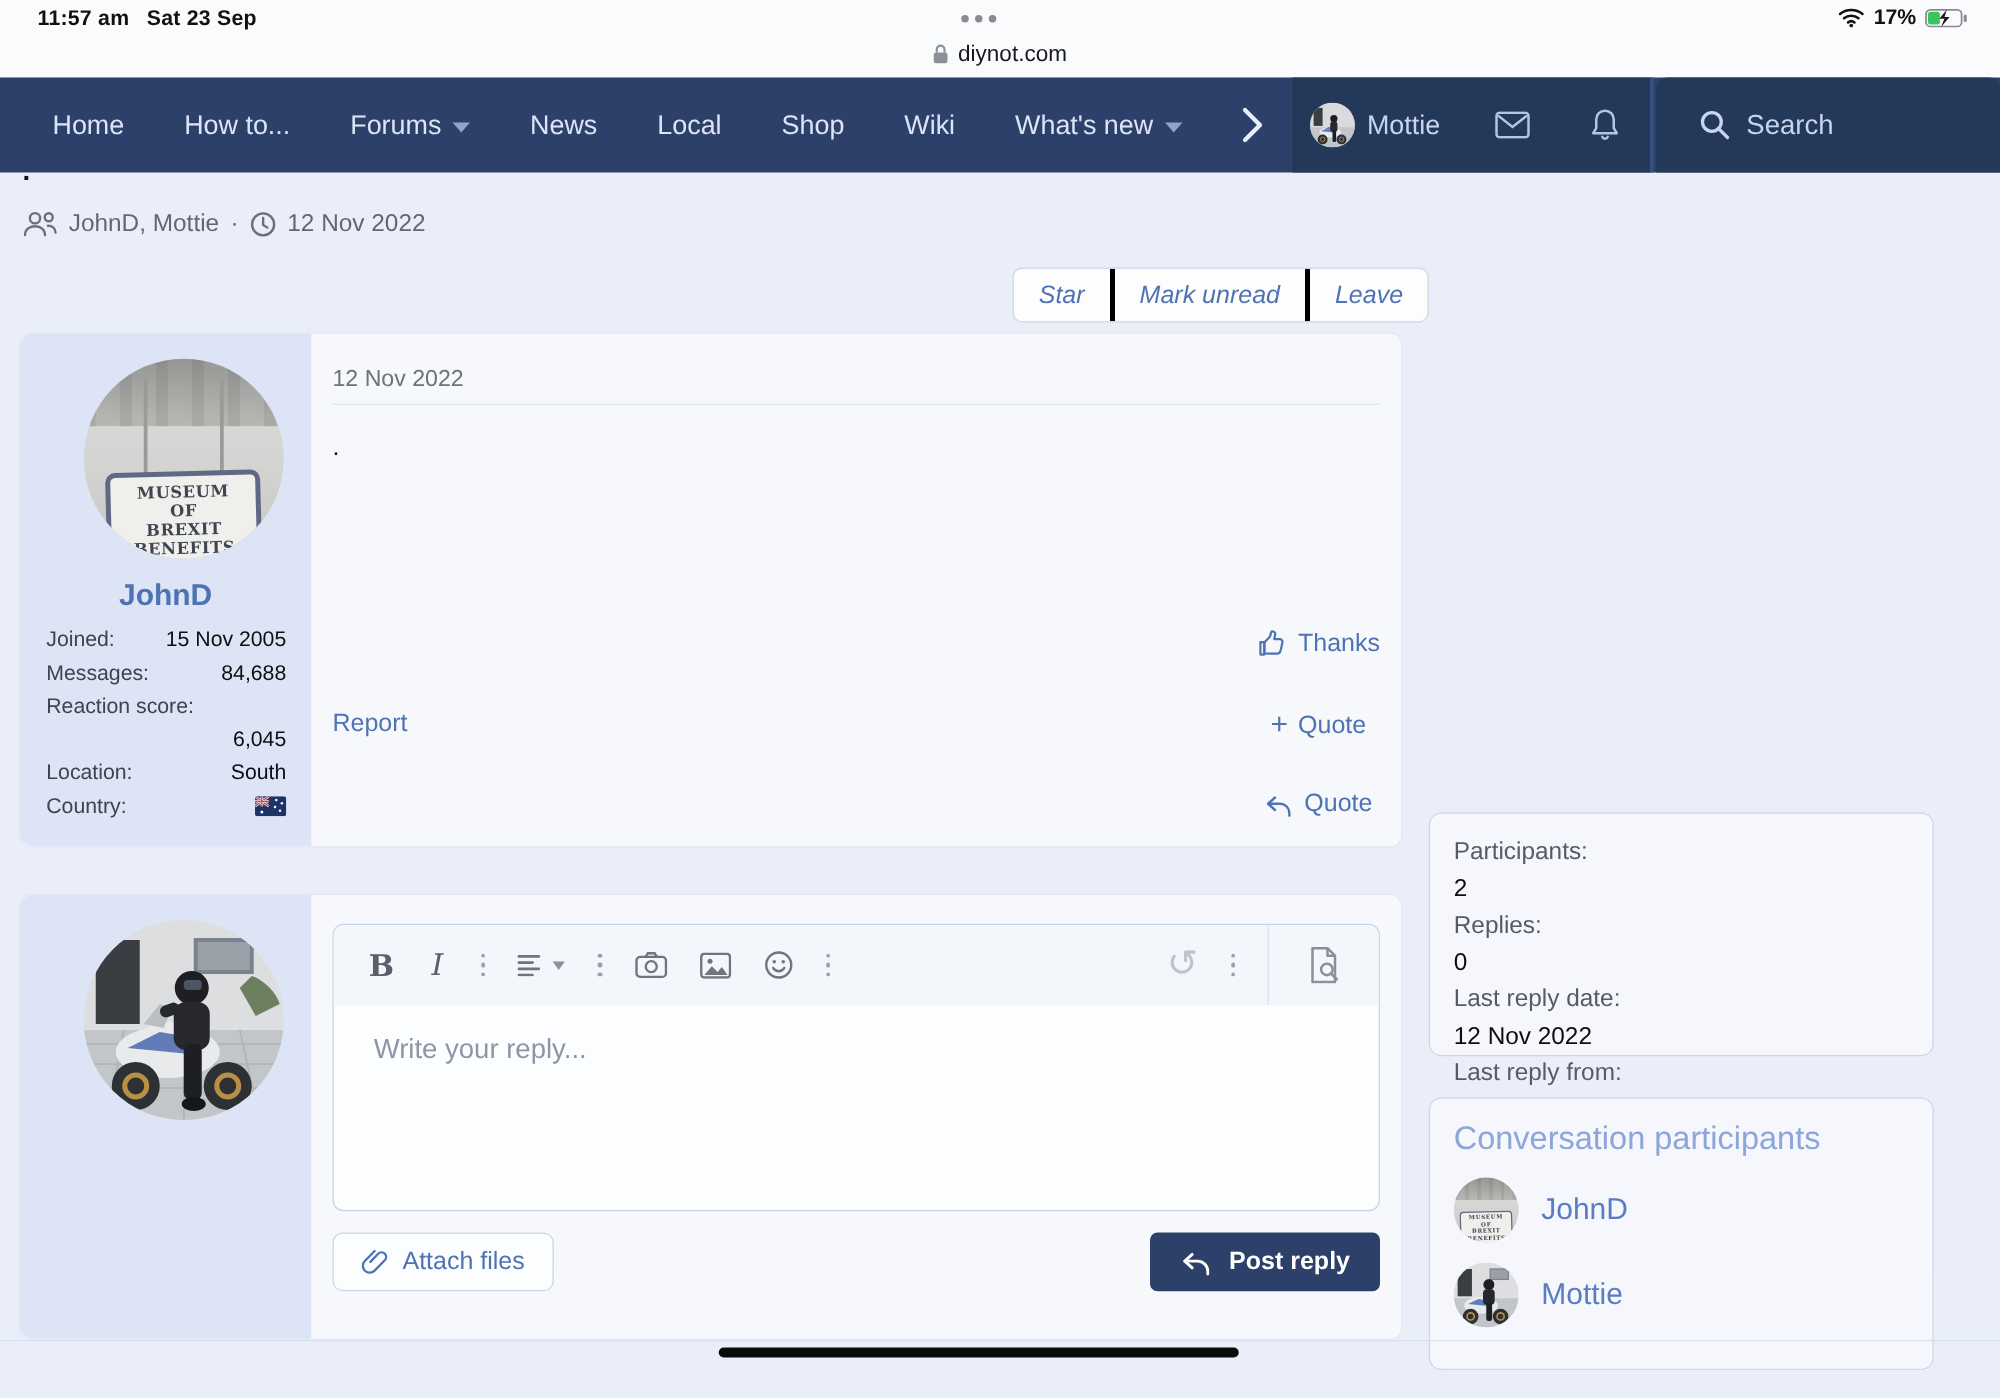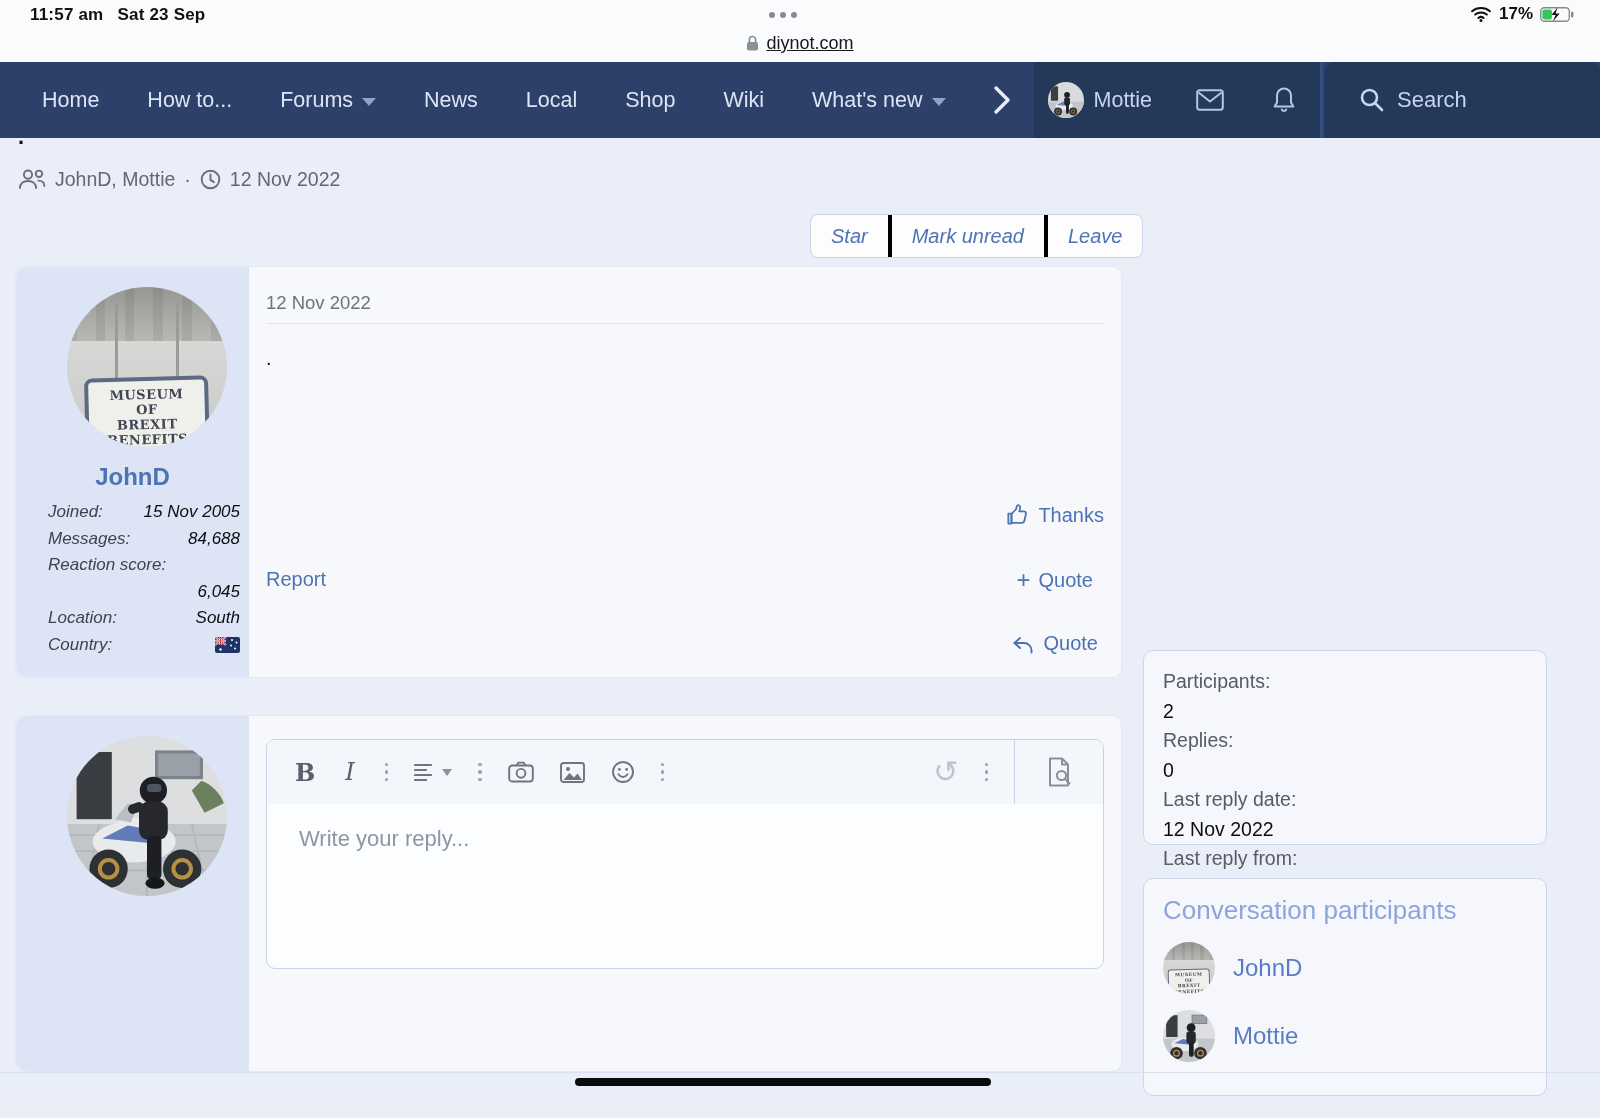--- a/index.html
+++ b/index.html
@@ -8,21 +8,21 @@
 
   
   .topbar { position:absolute; top:0; left:0; width:1600px; height:62px; background:#fafbfd; }
   .status-left { position:absolute; top:5px; left:30px; font-size:17px; font-weight:600; color:#111; letter-spacing:.2px; }
   .status-left span { margin-right:14px; }
   .status-dots { position:absolute; top:12px; left:769px; display:flex; gap:5px; }
   .status-dots i { width:6px; height:6px; border-radius:50%; background:#8a8a8f; }
   .status-right { position:absolute; top:4px; right:26px; display:flex; align-items:center; gap:7px; }
   .battery-pct { font-size:17px; font-weight:600; color:#111; }
   .url-row { position:absolute; top:28px; left:0; width:1600px; height:30px; display:flex; align-items:center; justify-content:center; gap:7px; }
-  .url-text { font-size:18px; color:#16181c;text-decoration:underline; }
+  .url-text { font-size:18px; color:#16181c; }
 
   
   .nav { position:absolute; top:62px; left:0; width:1600px; height:76px; background:#2c4069; display:flex; align-items:stretch; }
   .nav-item { display:flex; align-items:center; gap:9px; padding:0 24px; color:#dce4f6; font-size:21.5px; cursor:pointer; }
   .nav-item:first-child { padding-left:42px; }
   .nav-caret { width:0; height:0; border-left:7px solid transparent; border-right:7px solid transparent; border-top:8px solid #8fa3cf; margin-top:3px; }
   .nav-more { display:flex; align-items:center; padding:0 22px; }
   .nav-user-block { display:flex; align-items:center; background:#243959; padding:0 20px 0 14px; gap:10px; }
   .nav-avatar { width:36px; height:36px; border-radius:50%; overflow:hidden; flex:0 0 auto; }
   .nav-username { color:#c9d4ee; font-size:21.5px; }
@@ -38,21 +38,21 @@
   .btn-group .grp-btn + .grp-btn { border-left:4px solid #000000; }
 
   
   .card { position:absolute; left:15px; width:1107px; background:#f6f8fc; border:1px solid #e2e8f4; border-radius:10px; }
   .post-card { top:266px; height:412px; }
   .reply-card { top:715px; height:357px; }
   .user-panel { position:absolute; left:0; top:0; bottom:0; width:233px; background:#dce4f5; border-radius:10px 0 0 10px; }
   .bubble-arrow { position:absolute; width:0; height:0; border-top:13px solid transparent; border-bottom:13px solid transparent; border-right:14px solid #f6f8fc; left:-14px; }
   .avatar-lg { position:absolute; top:20px; left:51px; width:160px; height:160px; border-radius:50%; overflow:hidden; }
   .author-name { position:absolute; top:196px; left:0; width:233px; text-align:center; font-size:24px; font-weight:700; color:#4e73b4; }
-  .user-stats { position:absolute; top:232px; left:32px; width:192px; font-size:17px; line-height:26.5px; color:#3e434c;font-style:italic; }
+  .user-stats { position:absolute; top:232px; left:21px; width:192px; font-size:17px; line-height:26.5px; color:#3e434c; }
   .stat-row { display:flex; justify-content:space-between; }
   .stat-val { color:#0d0e10; text-align:right; }
   .stat-val-line { text-align:right; color:#0d0e10; }
 
   
   .avatar-johnd { position:relative; background:linear-gradient(180deg,#b9b9b7 0%,#d8d8d6 30%,#d3d3d1 55%,#c6c6c4 100%); }
   .avatar-johnd .ceiling { position:absolute; top:0; left:0; right:0; height:34%;
      background:repeating-linear-gradient(90deg,#a9a9a7 0 6%,#c6c6c4 6% 18%), linear-gradient(180deg,#9d9d9b,#c9c9c7); background-blend-mode:multiply; opacity:.55; }
   .avatar-johnd .post-line { position:absolute; top:10%; bottom:30%; width:3px; background:#9a9a98; }
   .brexit-sign { position:absolute; left:50%; top:56%; transform:translateX(-50%) rotate(-1.5deg); background:#efefeb; border:4px solid #5e6a84; border-radius:8px; padding:6px 8px; text-align:center; font-family:"DejaVu Serif", serif; font-weight:700; color:#3f4552; font-size:13px; line-height:15px; letter-spacing:.5px; white-space:pre-line; width:124px; }
@@ -428,20 +428,37 @@
               <path d="M5 1.5h12l6 6V28.5H5z"></path>
               <path d="M17 1.5V7.5h6"></path>
               <circle cx="16.5" cy="18.5" r="4.6"></circle>
               <line x1="20" y1="22" x2="24.5" y2="26.5" stroke-linecap="round"></line>
             </g>
           </svg>
       </div>
       <div class="ed-placeholder">Write your reply...</div>
     </div>
 
+    <div class="reply-buttons">
+      <div class="attach-btn">
+        <svg width="22" height="23" viewBox="0 0 24 25">
+            <path d="M8 12.5 15 5.2a4 4 0 0 1 5.7 5.6l-9 9.3a6 6 0 0 1-8.6-8.4L11.7 3" fill="none" stroke="#4e73b4" stroke-width="2" stroke-linecap="round"></path>
+          </svg>
+        <span>Attach files</span>
+      </div>
+      <div class="post-reply-btn">
+        <svg width="26" height="24" viewBox="0 0 24 22">
+            <g fill="none" stroke="#ffffff" stroke-width="2.1" stroke-linecap="round" stroke-linejoin="round">
+              <polyline points="9,15 3.5,10 9,5"></polyline>
+              <path d="M3.5 10H13a7.5 7.5 0 0 1 7.5 7.5v2"></path>
+            </g>
+          </svg>
+        <span>Post reply</span>
+      </div>
+    </div>
   </div>
 
   <div class="side-card info-card">
     <div class="info-row">
         <span>Participants:</span>
         <span class="info-val">2</span>
       </div>
     <div class="info-row">
         <span>Replies:</span>
         <span class="info-val">0</span>

